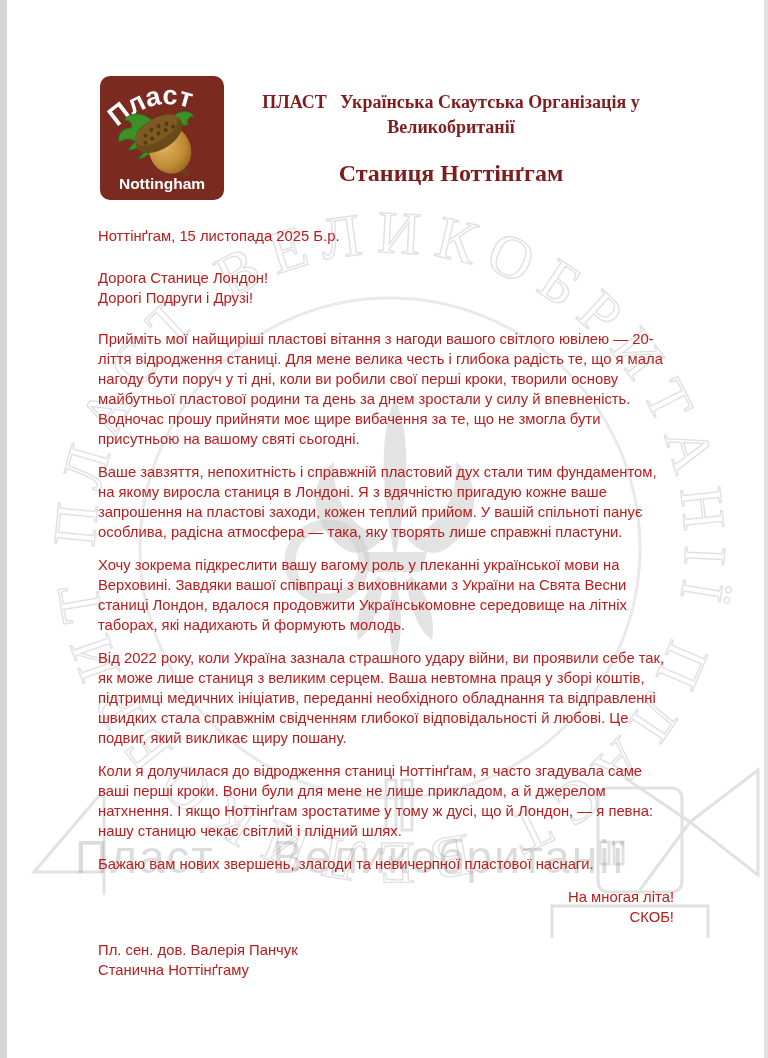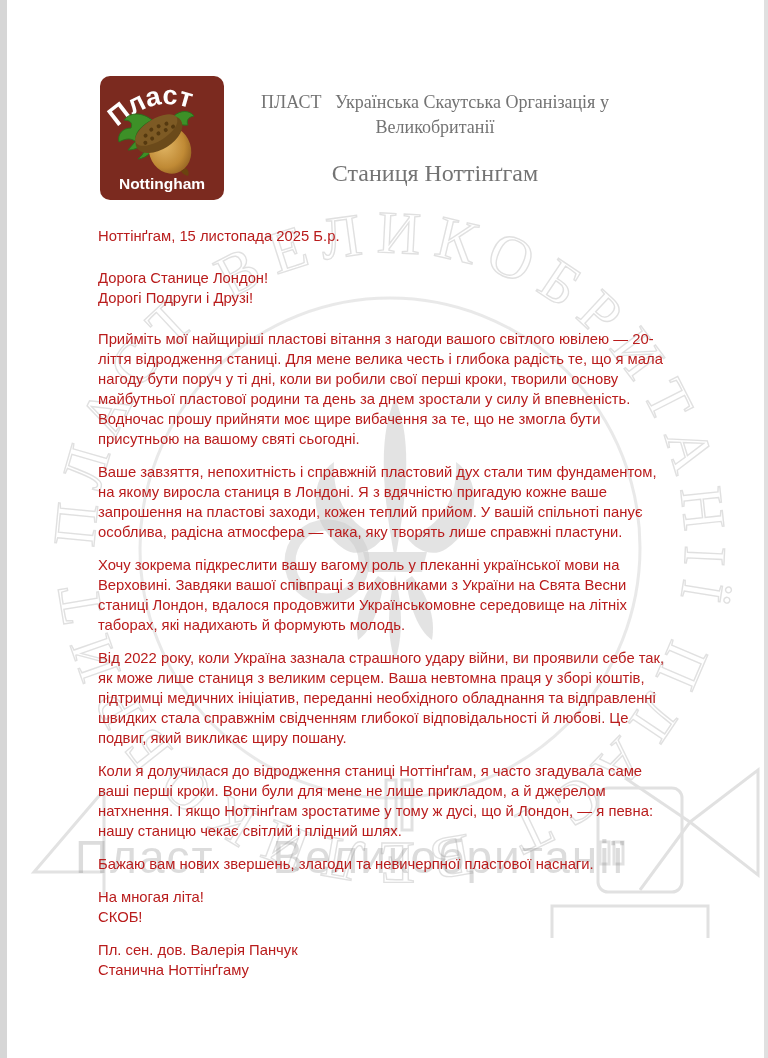--- a/index.html
+++ b/index.html
@@ -22,35 +22,35 @@
 
   
   .content{position:absolute;left:0;top:0;width:768px;height:1058px;z-index:1;}
 
   .logo{
     position:absolute;left:100px;top:76px;width:124px;height:124px;
     background:#7b2a1f;border-radius:10px;
   }
 
   .header-text{
-    position:absolute;left:205px;top:90px;width:460px;
-    text-align:center;font-family:"Liberation Serif",serif;font-weight:normal;
-    font-size:18px;line-height:25px;color:#737373;
+    position:absolute;left:221px;top:90px;width:460px;
+    text-align:center;font-family:"Liberation Serif",serif;font-weight:bold;
+    font-size:18px;line-height:25px;color:#7f1d1d;
   }
   .org-name{white-space:pre-wrap;}
   .station{margin-top:21px;font-size:24px;}
 
   .letter-body{
     position:absolute;left:98px;top:226px;width:576px;
     font-size:14.8px;line-height:20px;color:#b91c1c;
   }
   .dateline{margin-bottom:22px;}
   .salutation{margin-bottom:21px;}
   .letter-body p{margin:0 0 13px 0;}
-  .closing-block{margin-top:12px;margin-bottom:13px;}
+  .closing-block{margin-top:12px;margin-bottom:13px;text-align:right;}
   .signature-block{}
 </style>
 </head>
 <body>
 
 <div class="page-edge-left"></div>
 <div class="page-edge-right"></div>
 
 <div class="watermark-layer">
   <svg class="watermark-svg" width="768" height="1058" viewBox="0 0 768 1058" xmlns="http://www.w3.org/2000/svg" xmlns:xlink="http://www.w3.org/1999/xlink">

